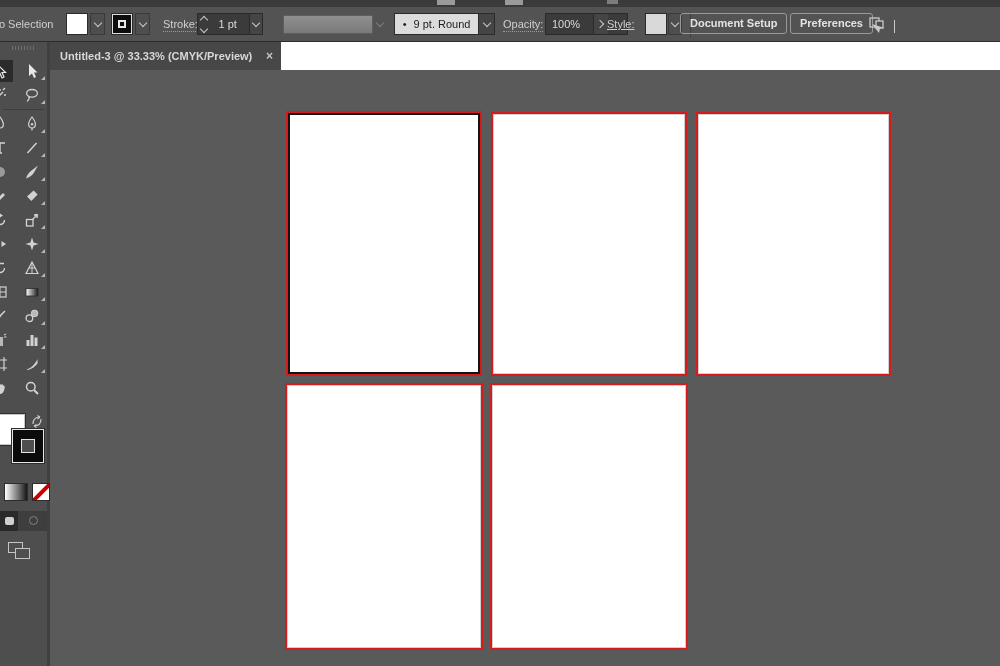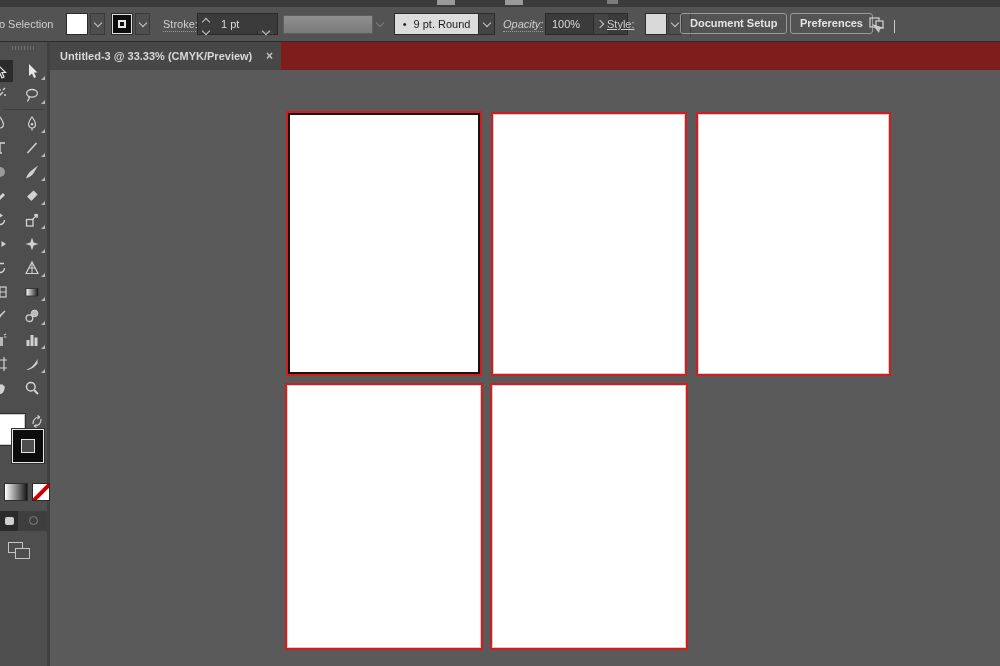--- a/index.html
+++ b/index.html
@@ -33,21 +33,21 @@
   .fieldgroup .stepper .chev { margin:0; }
   .fieldgroup .val { line-height:20px; padding-left:8px; color:#dadada; }
   .fieldgroup .drop { width:16px; border-left:1px solid #2a2a2a; display:flex; align-items:center; justify-content:center; background:#454545; }
   .lightfield { background:#dcdcdc; color:#1d1d1d; display:flex; align-items:center; justify-content:center; gap:7px; }
   .cb-btn { position:absolute; top:6px; height:21px; border:1px solid #999999; border-radius:3px;
             background:transparent; color:#e3e3e3; font-size:11px; font-weight:bold;
             padding:0 9px; line-height:19px; }
   .vsep { position:absolute; top:5px; width:1px; height:25px; background:#3e3e3e; }
 
   
-  #tab-bar { left:50px; top:42px; width:950px; height:28px; background:#7f1d1d; }
+  #tab-bar { left:50px; top:42px; width:950px; height:28px; background:#ffffff; }
   #tab { position:absolute; left:0; top:0; width:231px; height:28px; background:#474747;
          color:#d8d8d8; font-size:11px; font-weight:bold; line-height:28px; padding-left:10px; }
   #tab-close { position:absolute; right:8px; top:0; line-height:28px; color:#c4c4c4;
                font-weight:bold; font-size:12px; cursor:default; }
 
   
   #tools-panel { left:0; top:42px; width:50px; height:624px; background:#4e4e4e;
                  border-right:3px solid #404040; }
   #grip { width:24px; height:4px; margin:4px auto 9px auto;
           background:repeating-linear-gradient(90deg,#6f6f6f 0 1px,transparent 1px 3px); }
@@ -118,21 +118,21 @@
     <span class="ring">
         <span class="ring-hole"></span>
       </span>
   </div>
   <div class="chev-btn" style="left:135px;">
       <span class="chev"></span>
     </div>
 
   <span class="label dotted" style="left:163px;">Stroke:</span>
 
-  <div class="fieldgroup" style="left:197px;width:81px;align-items:flex-end;">
+  <div class="fieldgroup" style="left:197px;width:66px;">
     <div class="stepper">
       <span class="chev up"></span>
       <span class="chev"></span>
     </div>
     <div class="val" style="width:44px;">1 pt</div>
     <div class="drop">
         <span class="chev"></span>
       </div>
   </div>
 
@@ -146,21 +146,21 @@
   <div class="fieldgroup" style="left:394px;width:101px;">
     <div class="lightfield" style="width:84px;">
       <span>•</span>
       <span>9 pt. Round</span>
     </div>
     <div class="drop">
         <span class="chev"></span>
       </div>
   </div>
 
-  <span class="label dotted" style="left:503px;font-style:italic;">Opacity:</span>
+  <span class="label dotted" style="left:503px;">Opacity:</span>
   <div class="fieldgroup" style="left:545px;width:83px;">
     <div class="val" style="width:47px;padding-left:6px;">100%</div>
     <div class="drop" style="width:15px;">
         <span class="chev right"></span>
       </div>
   </div>
 
   <span class="label" style="left:607px;text-decoration:underline;">Style:</span>
   <div class="well" style="left:645px;background:#d9d9d9;"></div>
   <div class="chev-btn" style="left:668px;width:14px;">

